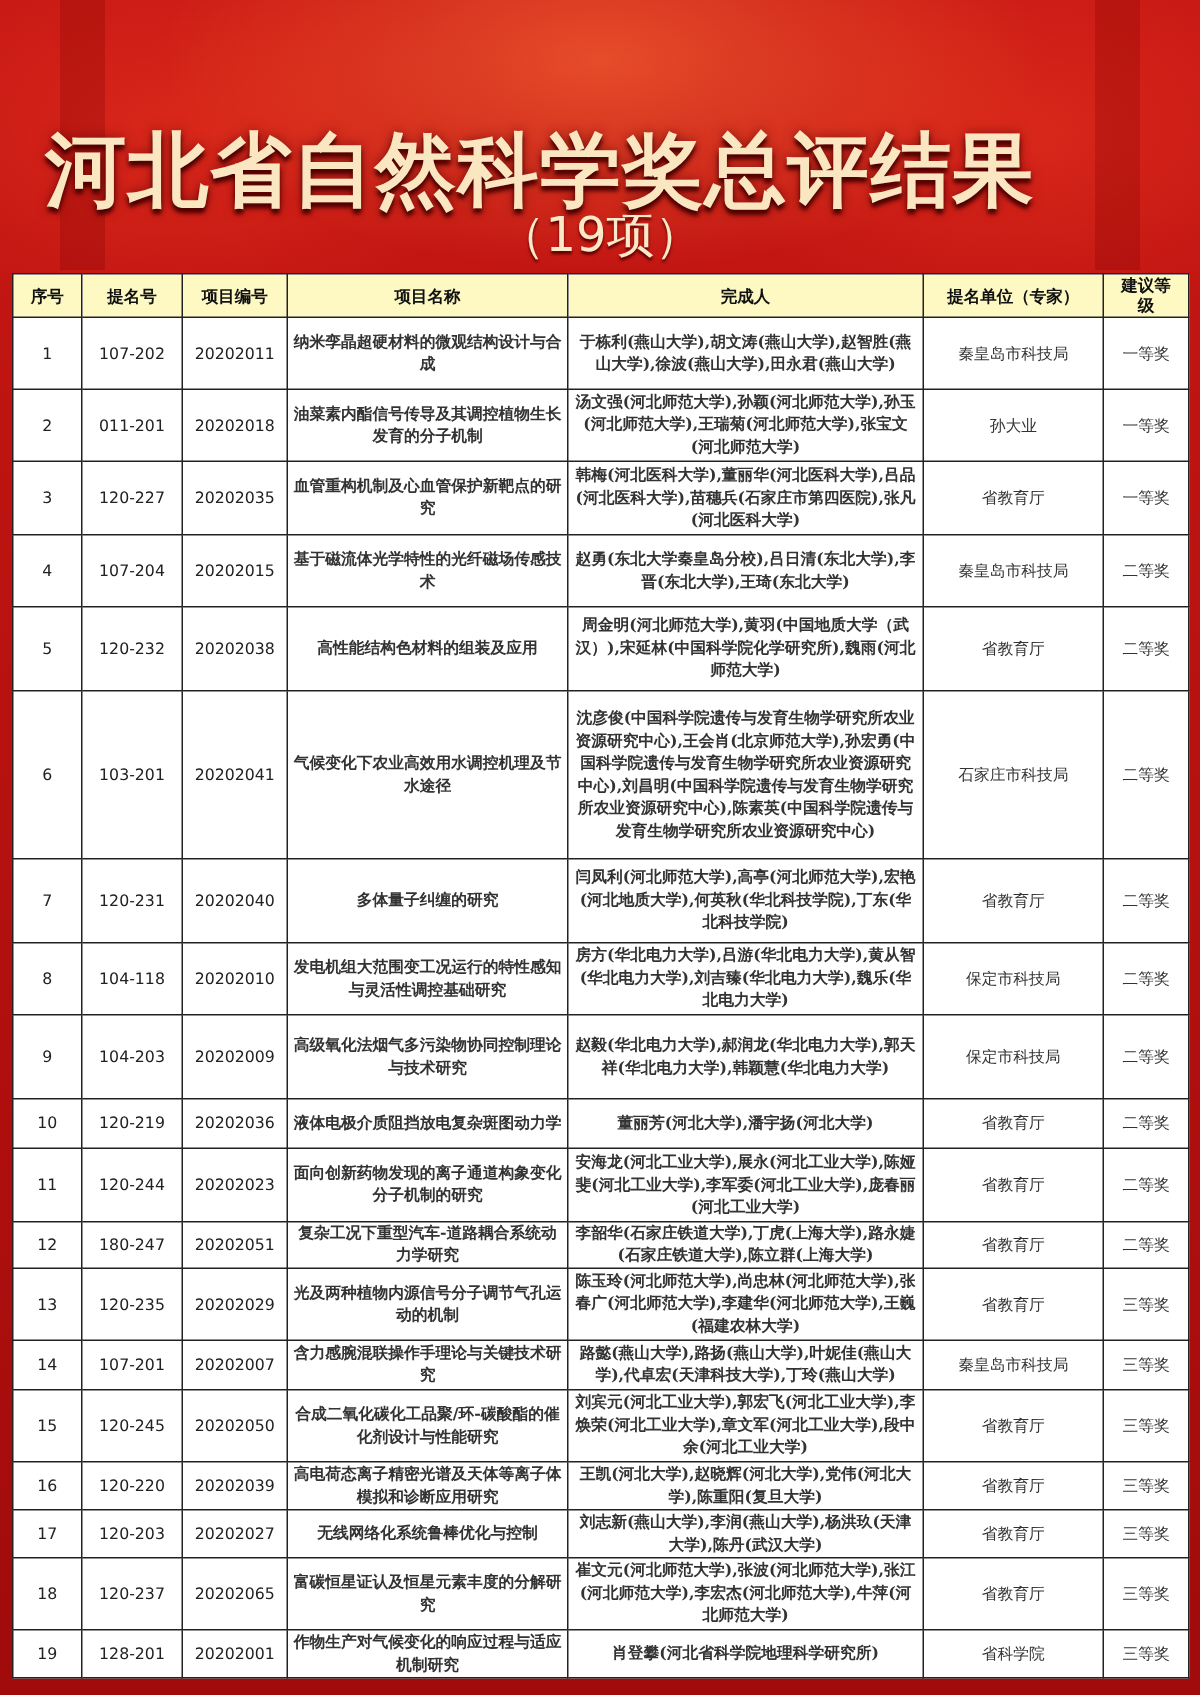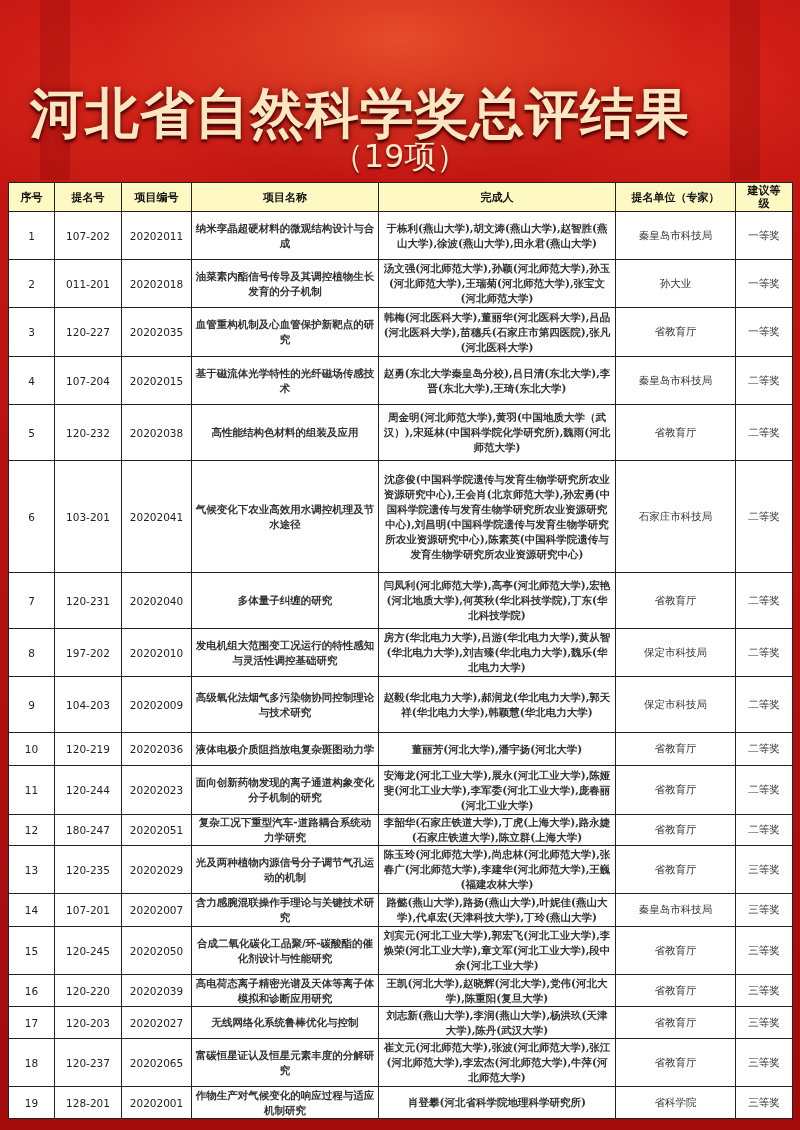--- a/index.html
+++ b/index.html
@@ -147,21 +147,21 @@
         <td class="c num">7</td>
         <td class="c num">120-231</td>
         <td class="c num">20202040</td>
         <td class="l">多体量子纠缠的研究</td>
         <td class="l">闫凤利(河北师范大学),高亭(河北师范大学),宏艳(河北地质大学),何英秋(华北科技学院),丁东(华北科技学院)</td>
         <td class="c">省教育厅</td>
         <td class="c">二等奖</td>
       </tr>
       <tr style="height: 48px;">
         <td class="c num">8</td>
-        <td class="c num">197-202</td>
+        <td class="c num">104-118</td>
         <td class="c num">20202010</td>
         <td class="l">发电机组大范围变工况运行的特性感知与灵活性调控基础研究</td>
         <td class="l">房方(华北电力大学),吕游(华北电力大学),黄从智(华北电力大学),刘吉臻(华北电力大学),魏乐(华北电力大学)</td>
         <td class="c">保定市科技局</td>
         <td class="c">二等奖</td>
       </tr>
       <tr style="height: 56px;">
         <td class="c num">9</td>
         <td class="c num">104-203</td>
         <td class="c num">20202009</td>

